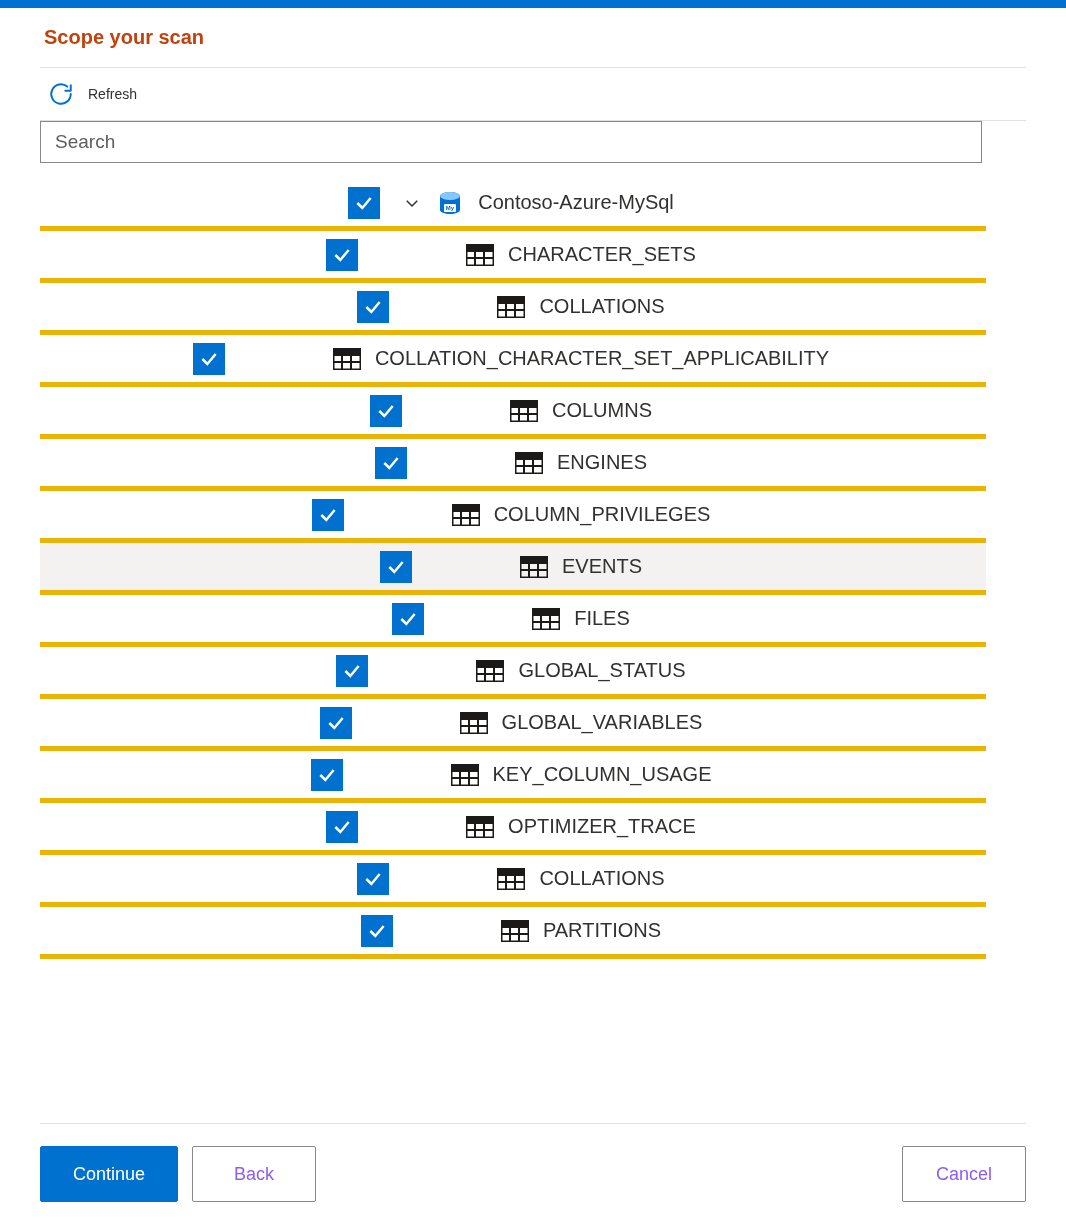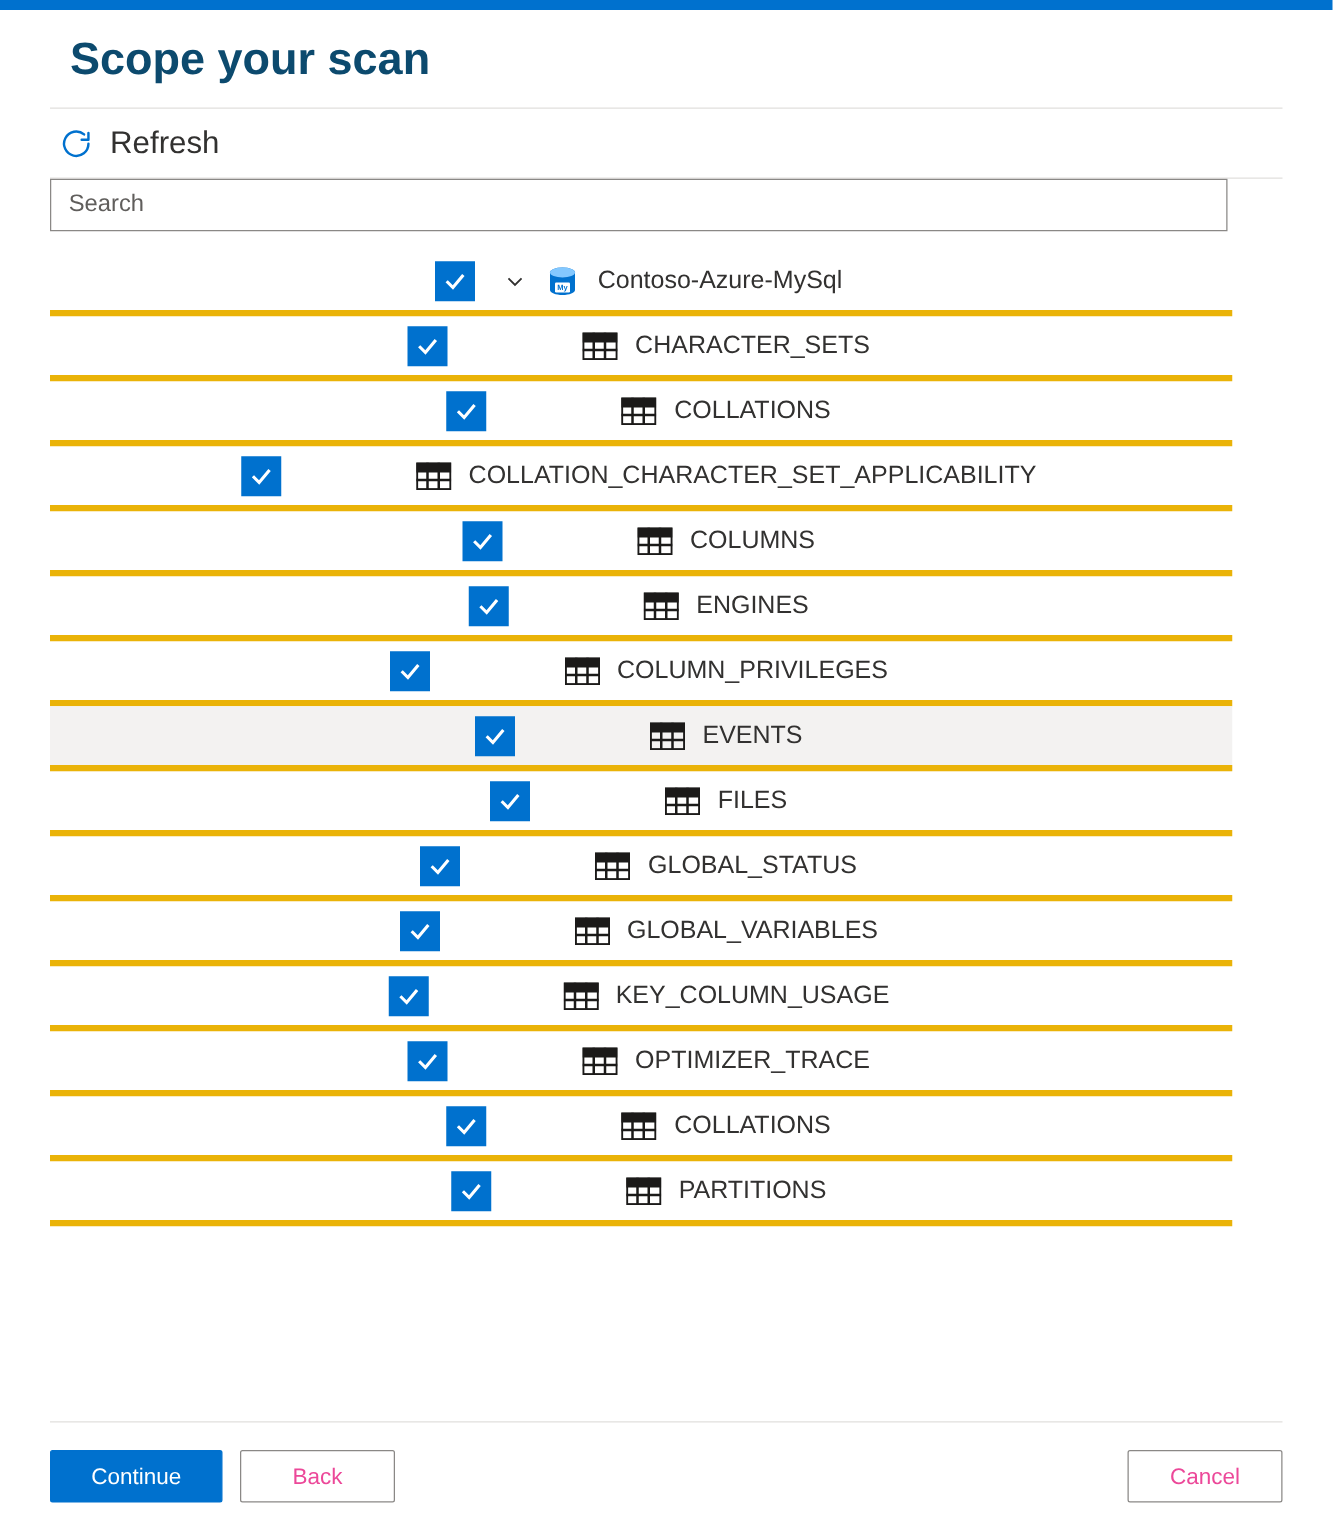--- a/index.html
+++ b/index.html
@@ -13,41 +13,41 @@
     overflow: hidden;
     border-top: 4px solid #0071ce;
   }
   .panel {
     padding: 18px 40px 0 40px;
     display: flex;
     flex-direction: column;
     height: calc(100% - 4px);
   }
   .title {
-    font-size: 36px;
+    font-size: 20px;
     font-weight: 600;
-    margin: 0 0 18px 16px;
-    color: #0c4a6e;
+    margin: 0 0 18px 4px;
+    color: #c2410c;
   }
   .toolbar {
     display: flex;
     align-items: center;
     gap: 12px;
     padding: 13px 0 13px 8px;
     border-top: 1px solid #e1dfdd;
     border-bottom: 1px solid #e1dfdd;
   }
   .refresh-btn {
     display: flex;
     align-items: center;
     gap: 14px;
     background: none;
     border: none;
     cursor: pointer;
-    font-size: 25px;
+    font-size: 14px;
     color: #323130;
     padding: 0;
   }
   .refresh-icon {
     width: 26px; height: 26px;
     color: #0071ce;
   }
   .description {
     font-size: 20px;
     line-height: 1.48;
@@ -126,38 +126,38 @@
   }
   .footer {
     display: flex;
     align-items: center;
     padding: 22px 0 26px 0;
     gap: 14px;
     border-top: 1px solid #e1dfdd;
     margin-top: 6px;
   }
   .btn {
-    height: 42px;
+    height: 56px;
     min-width: 124px;
     padding: 0 22px;
     font-size: 18px;
     border-radius: 2px;
     cursor: pointer;
     font-family: inherit;
   }
   .btn-primary {
     background: #0071ce;
     border: 1px solid #0071ce;
     color: #fff;
     min-width: 138px;
   }
   .btn-secondary {
     background: #fff;
     border: 1px solid #8a8886;
-    color: #ec4899;
+    color: #8b5cf6;
   }
   .footer-spacer { flex: 1; }
 </style>
 </head>
 <body>
 
 <div class="panel">
   <h1 class="title">Scope your scan</h1>
 
   <div class="toolbar">

